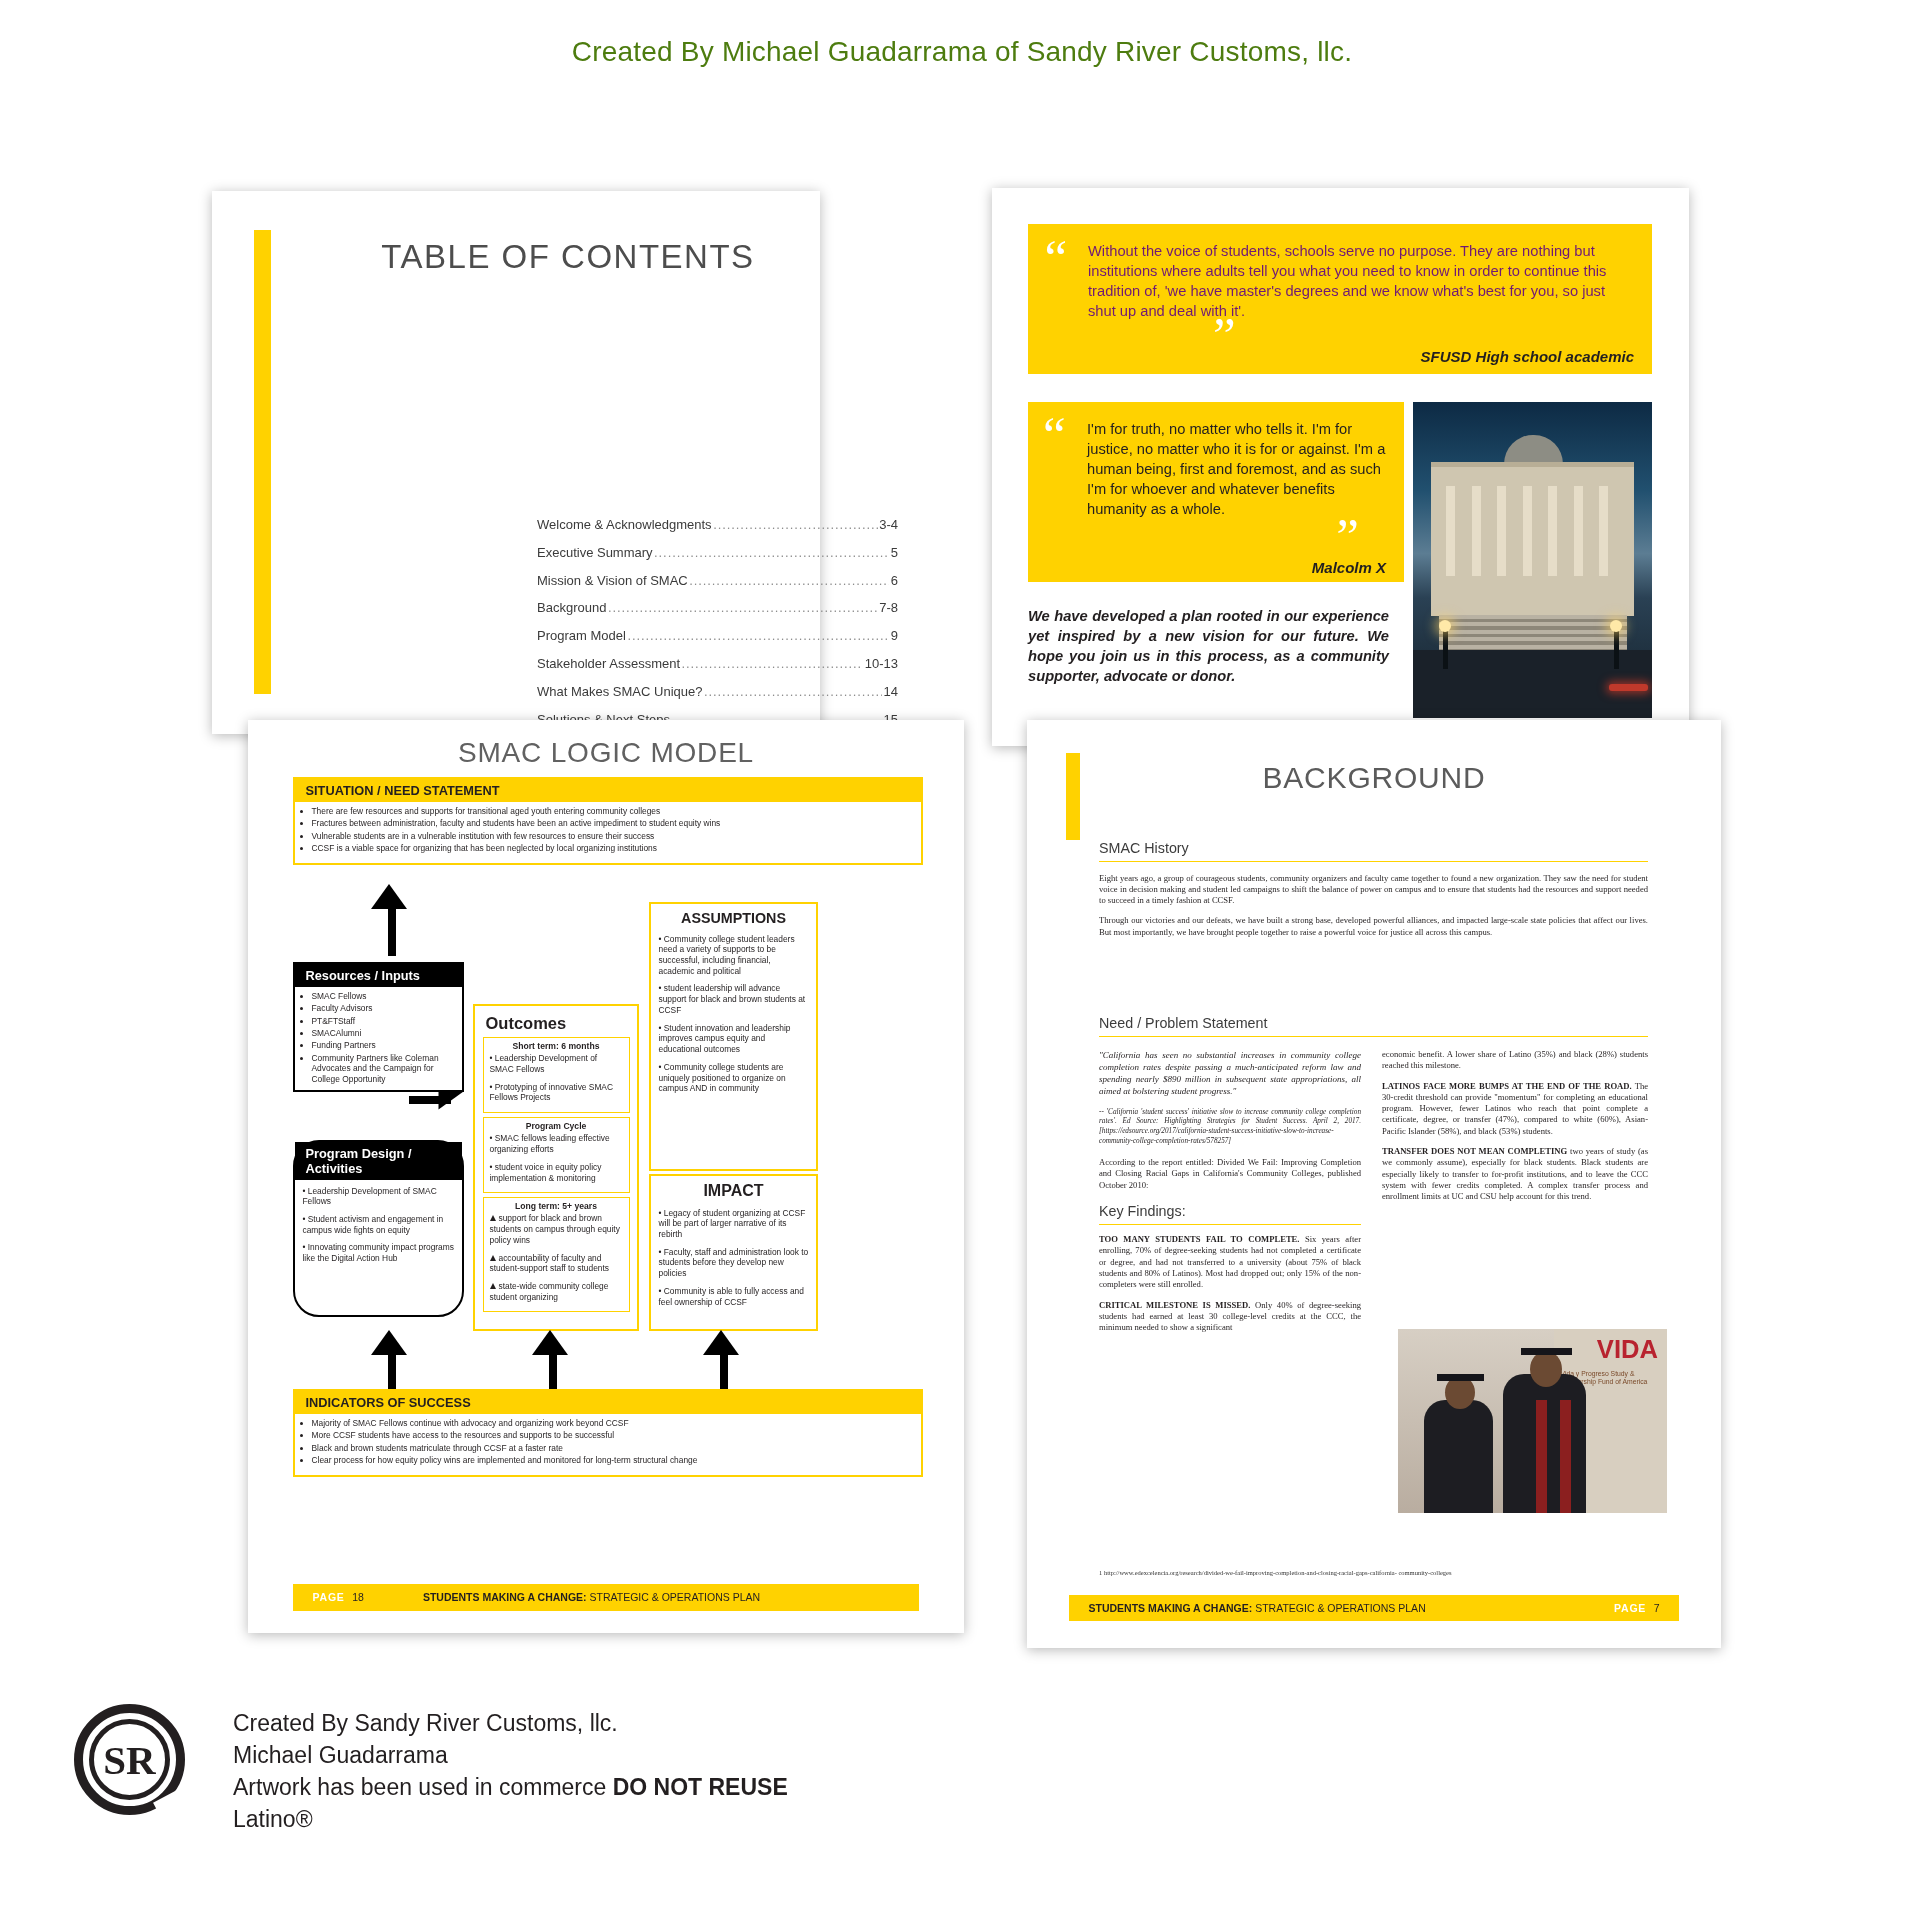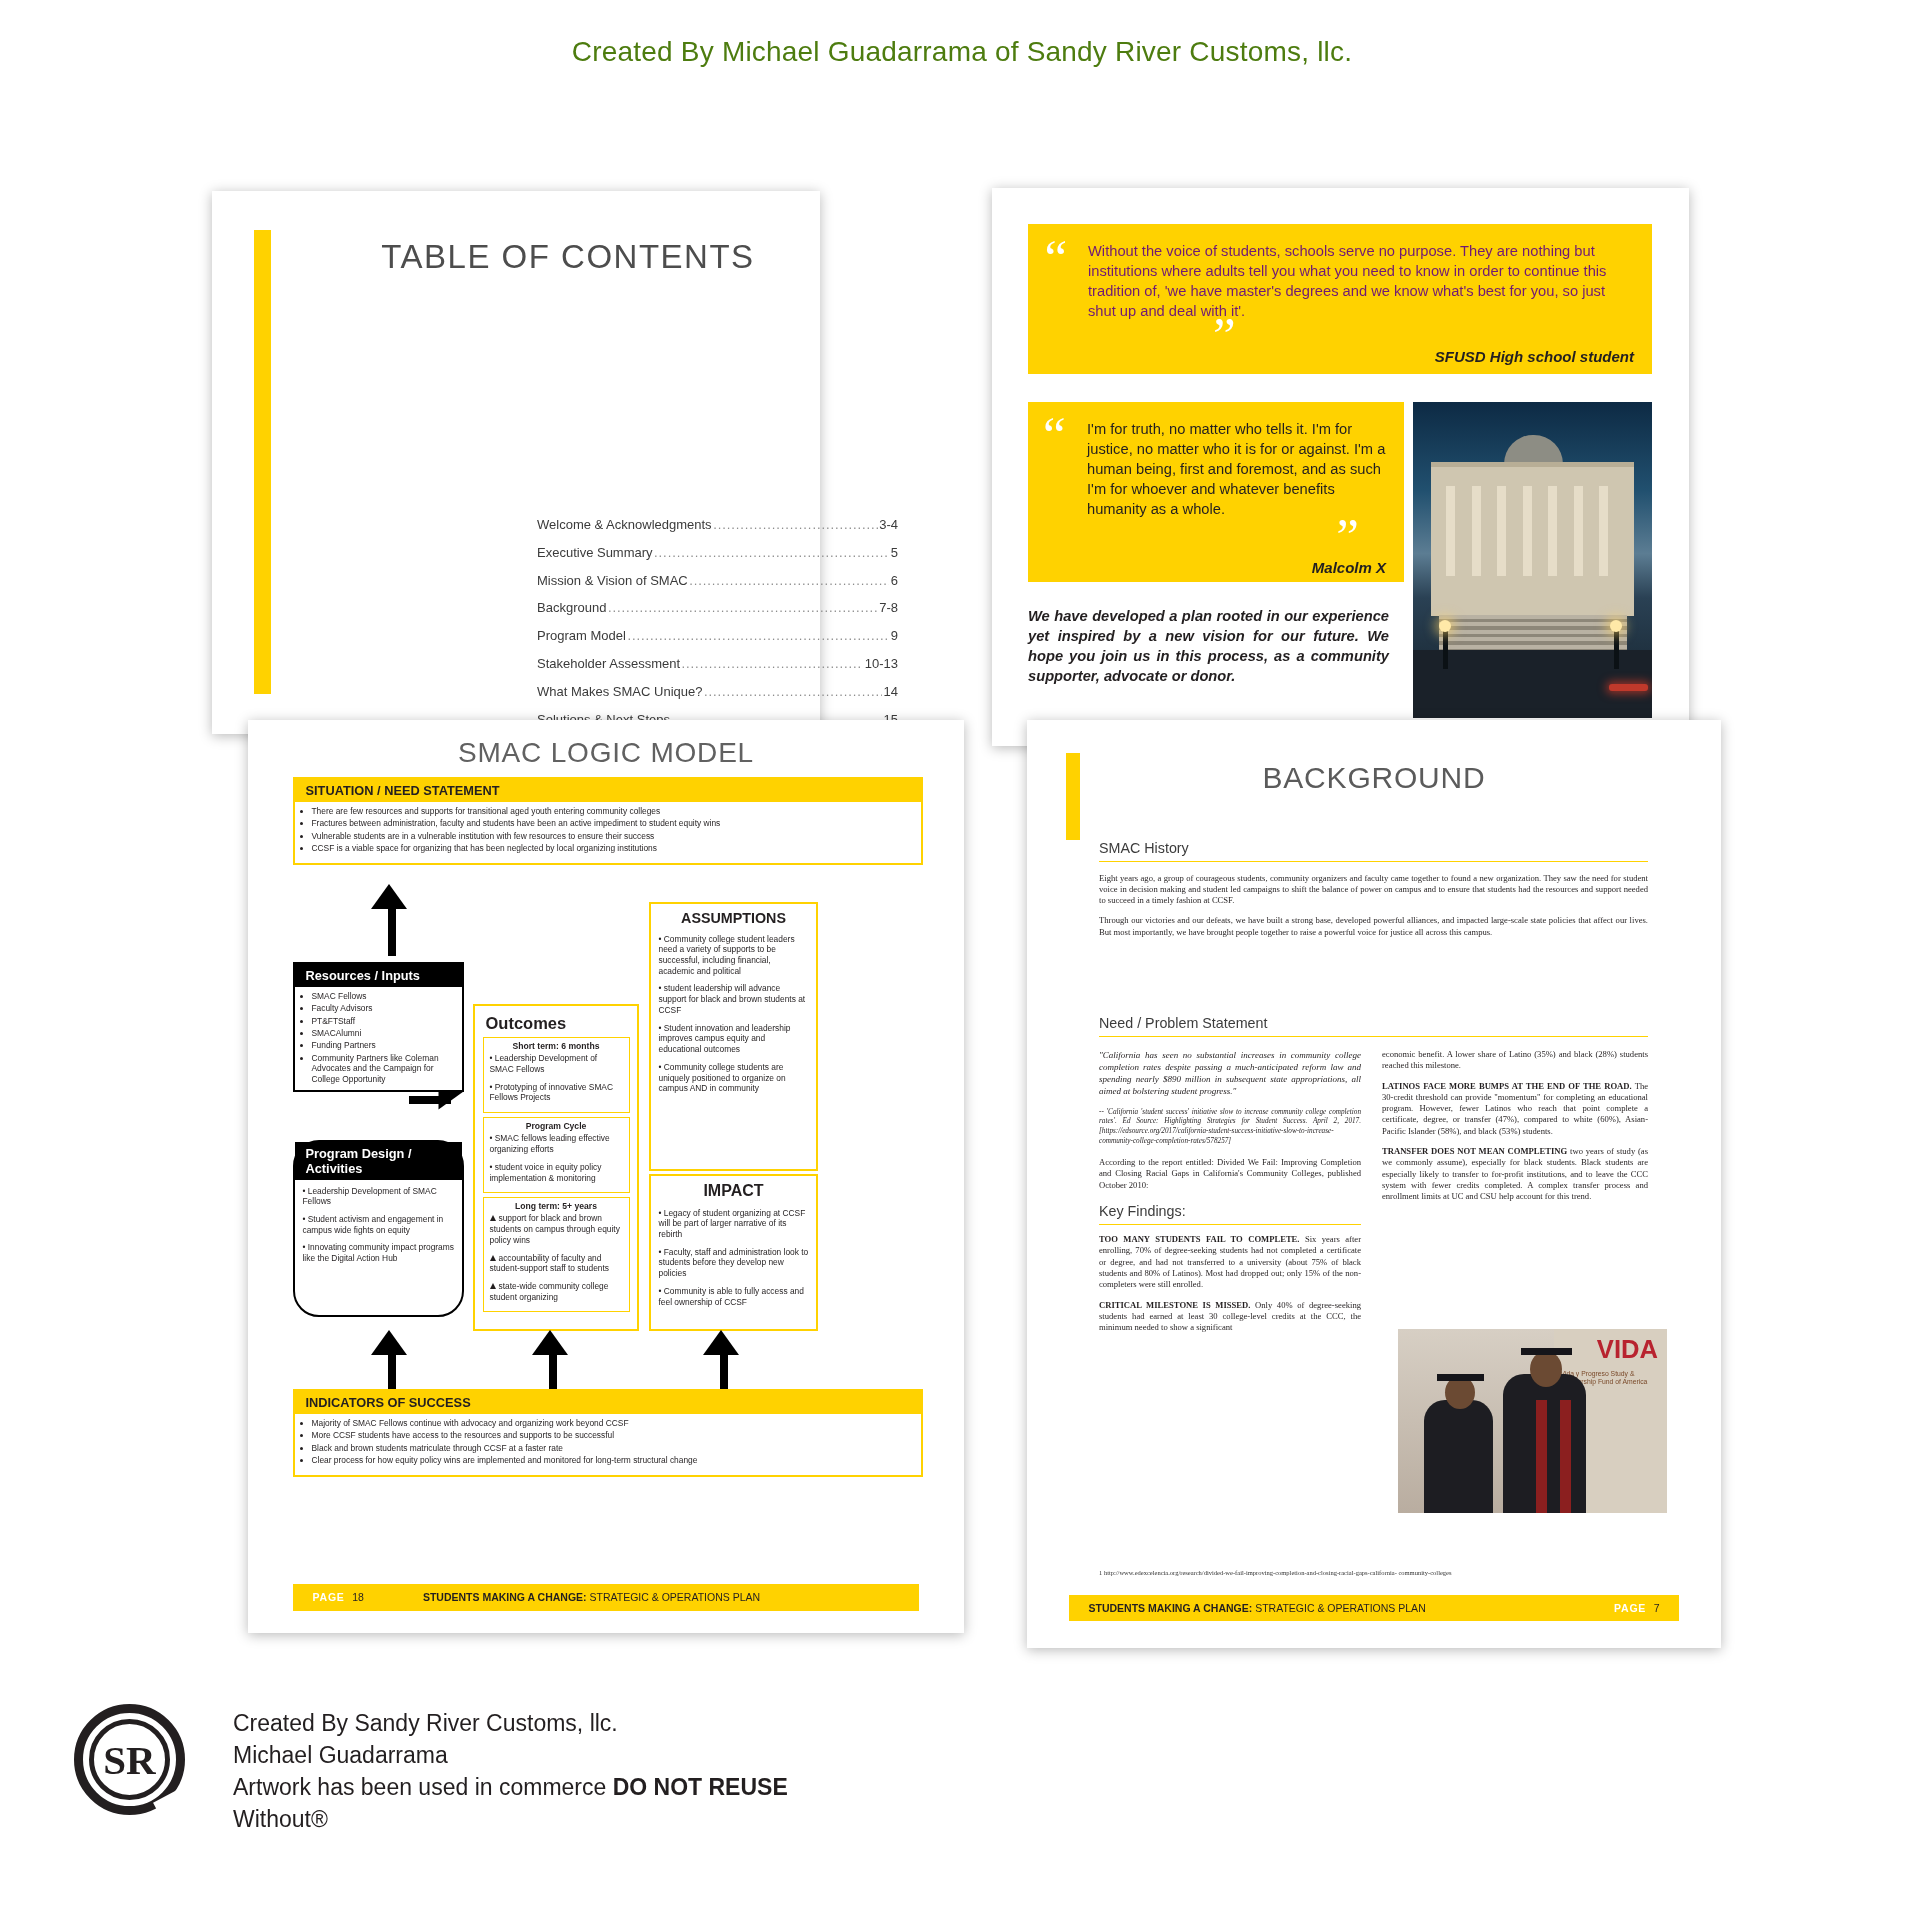--- a/index.html
+++ b/index.html
@@ -208,21 +208,21 @@
         <span class="pg">29</span>
       </div>
     </div>
 </div>
 
 <div class="sheet" id="quotes-sheet">
   <div class="q-block" id="q1">
     <span class="open-quote">“</span>
     <div class="qtext">Without the voice of students, schools serve no purpose. They are nothing but institutions where adults tell you what you need to know in order to continue this tradition of, 'we have master's degrees and we know what's best for you, so just shut up and deal with it'.</div>
     <span class="close-quote">”</span>
-    <div class="attrib">SFUSD High school student</div>
+    <div class="attrib">SFUSD High school academic</div>
   </div>
 
   <div class="q-block" id="q2">
     <span class="open-quote">“</span>
     <div class="qtext">I'm for truth, no matter who tells it. I'm for justice, no matter who it is for or against. I'm a human being, first and foremost, and as such I'm for whoever and whatever benefits humanity as a whole.</div>
     <span class="close-quote">”</span>
     <div class="attrib">Malcolm X</div>
   </div>
 
   <div id="building-photo">
@@ -419,15 +419,15 @@
   <div class="ring"></div>
   <div class="ring2"></div>
   <div class="sr">SR</div>
   <div class="notch"></div>
 </div>
 
 <div id="credits">
   <div>Created By Sandy River Customs, llc.</div>
   <div>Michael Guadarrama</div>
   <div><span>Artwork has been used in commerce </span><span class="strong">DO NOT REUSE</span></div>
-  <div>Without®</div>
+  <div>Latino®</div>
 </div>
 
 
 </body></html>

